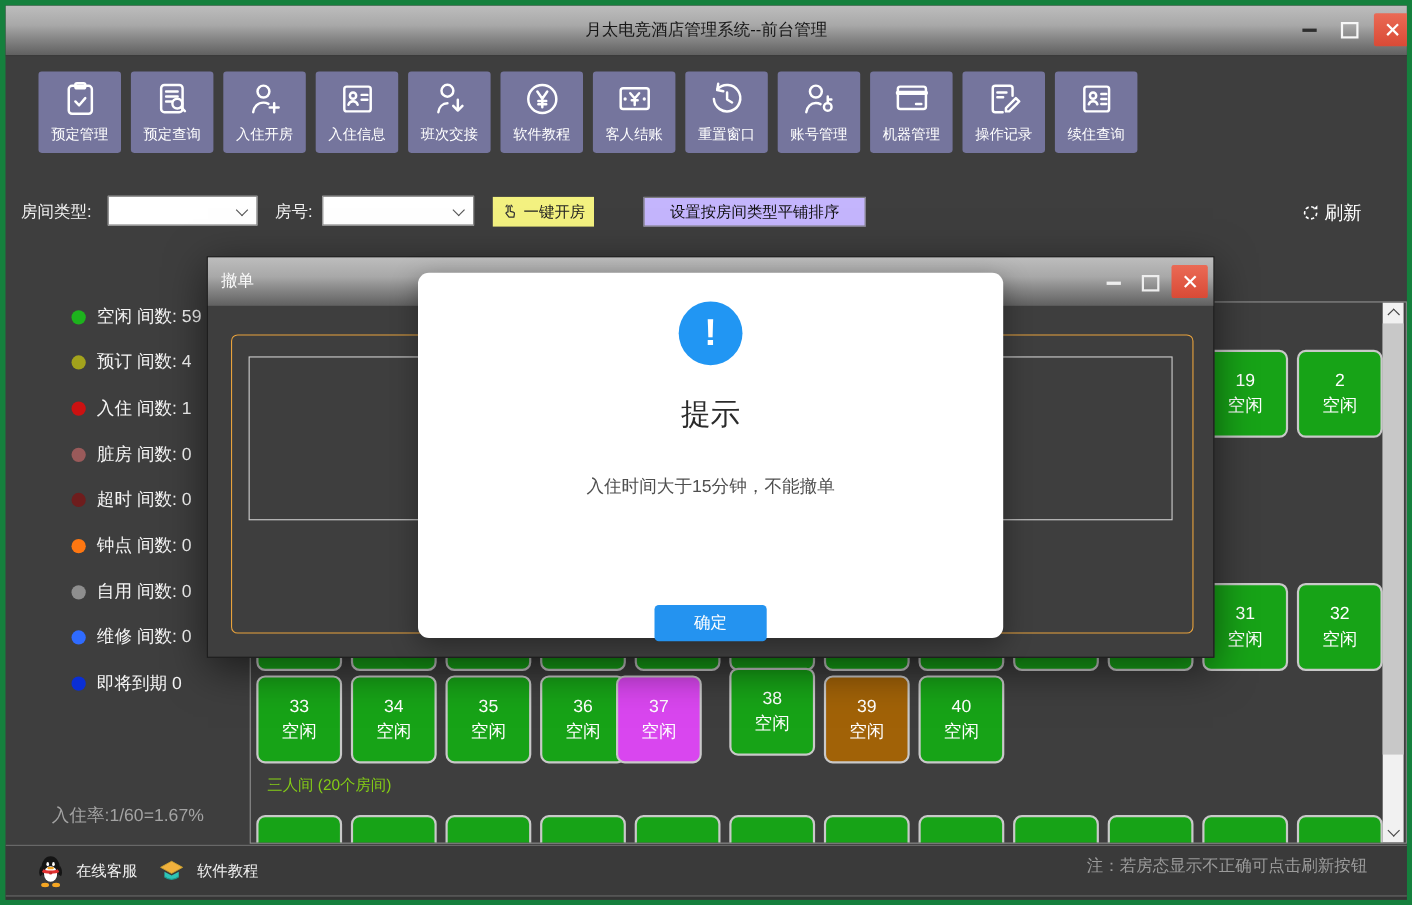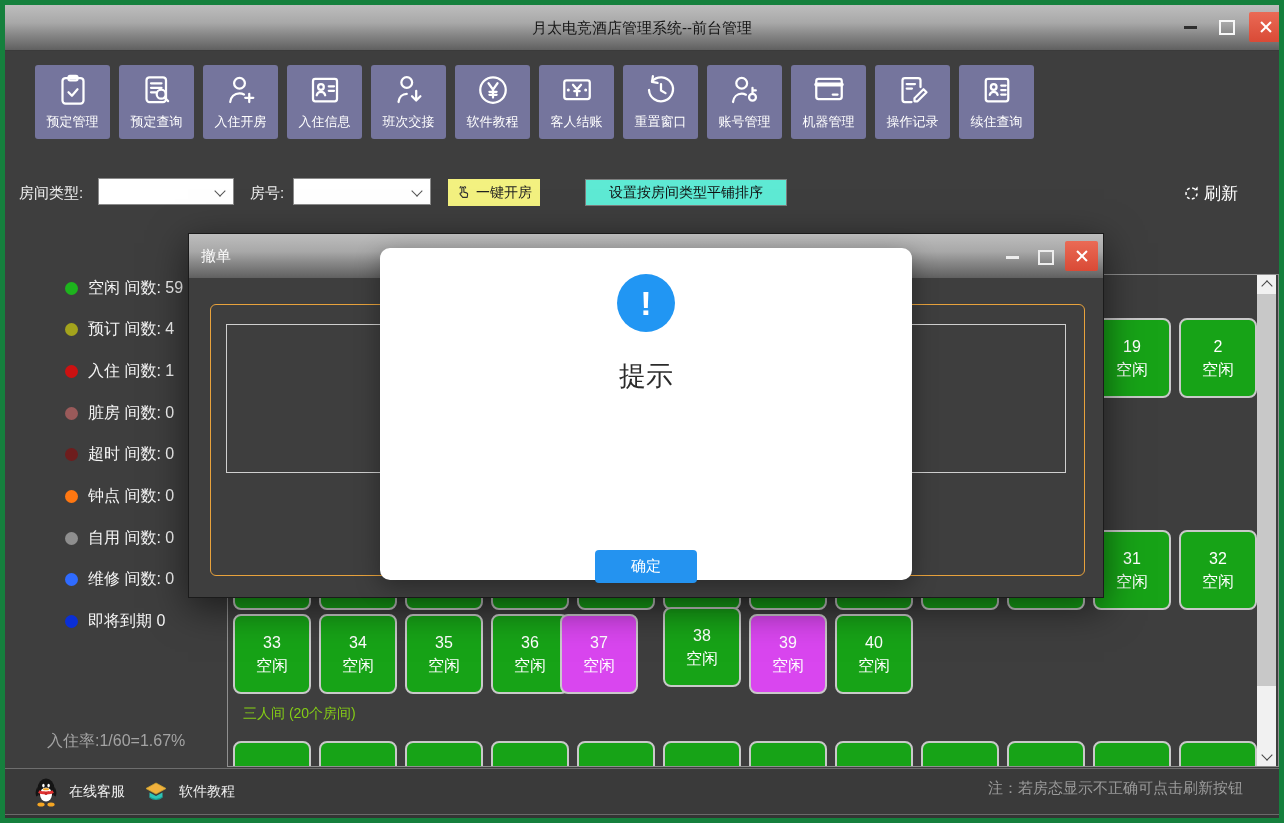--- a/index.html
+++ b/index.html
@@ -22,21 +22,21 @@
   .tb-btn{position:absolute;top:60px;width:75px;height:74px;background:#75759d;border-radius:3px;cursor:pointer;}
   .tb-icon{position:absolute;left:50%;top:7px;transform:translateX(-50%);width:36px;height:36px;}
   .tb-icon svg{width:36px;height:36px;display:block;}
   .tb-label{position:absolute;left:0;right:0;bottom:8px;text-align:center;color:#fff;font-size:13px;}
   
   .f-label{position:absolute;color:#f2f2f2;font-size:15px;height:27px;line-height:27px;}
   .select{position:absolute;height:27px;background:#fff;border:1px solid #8a8a8a;box-sizing:border-box;}
   .select .chev{position:absolute;right:9px;top:8px;width:7px;height:7px;border-left:1.6px solid #555;border-bottom:1.6px solid #555;transform:rotate(-45deg);}
   .btn-yellow{position:absolute;height:27px;background:#f3f180;color:#222;font-size:14px;
     display:flex;align-items:center;justify-content:center;gap:5px;cursor:pointer;}
-  .btn-gray{position:absolute;height:27px;background:#5eead4;border:1px solid #7d7d7d;box-sizing:border-box;
+  .btn-gray{position:absolute;height:27px;background:#c4b5fd;border:1px solid #7d7d7d;box-sizing:border-box;
     color:#111;font-size:14px;display:flex;align-items:center;justify-content:center;cursor:pointer;}
   .refresh{position:absolute;display:flex;align-items:center;gap:4px;color:#fff;font-size:17px;cursor:pointer;}
   
   #legend{position:absolute;left:60px;top:271px;width:160px;height:400px;}
   .lg-row{position:absolute;left:0;height:24px;display:flex;align-items:center;gap:10px;}
   .lg-dot{width:13px;height:13px;border-radius:50%;flex:0 0 13px;}
   .lg-label{color:#f5f5f5;font-size:16px;white-space:nowrap;}
   .occupancy{position:absolute;left:42px;top:726px;color:#a3a3a3;font-size:16px;}
   
   #room-panel{position:absolute;left:222px;top:269px;width:1052px;height:493px;
@@ -330,21 +330,21 @@
         <div class="">空闲</div>
       </div>
       <div class="tile" style="left: 332px; top: 339px; background: #d946ef;">
         <div class="">37</div>
         <div class="">空闲</div>
       </div>
       <div class="tile" style="left: 435px; top: 332px; background: rgb(23, 163, 23);">
         <div class="">38</div>
         <div class="">空闲</div>
       </div>
-      <div class="tile" style="left: 521px; top: 339px; background: #d946ef;">
+      <div class="tile" style="left: 521px; top: 339px; background: #a16207;">
         <div class="">39</div>
         <div class="">空闲</div>
       </div>
       <div class="tile" style="left: 607px; top: 339px; background: rgb(23, 163, 23);">
         <div class="">40</div>
         <div class="">空闲</div>
       </div>
       <div class="tile" style="left: 5px; top: 466px; background: rgb(23, 163, 23);"></div>
       <div class="tile" style="left: 91px; top: 466px; background: rgb(23, 163, 23);"></div>
       <div class="tile" style="left: 177px; top: 466px; background: rgb(23, 163, 23);"></div>
@@ -374,20 +374,21 @@
           <span class="x-lines"></span>
         </div>
     </div>
     <div class="orange-box"></div>
     <div class="inner-box"></div>
   </div>
 
   <div id="dialog">
     <div class="dlg-circle">!</div>
     <div class="dlg-heading">提示</div>
+    <div class="dlg-message">入住时间大于15分钟，不能撤单</div>
     <div class="dlg-ok">确定</div>
   </div>
 
   <div id="statusbar">
     <div class="sb-item" style="left:28px;">
       <span style="display:flex;">
           <svg width="26" height="30" viewBox="0 0 26 30">
             <ellipse cx="13" cy="12" rx="8.5" ry="10.5" fill="#141414"></ellipse>
             <path d="M4.5 10c-1.8 2.5-2.6 7-1 9.5l2.2-1.5z" fill="#141414"></path>
             <path d="M21.5 10c1.8 2.5 2.6 7 1 9.5l-2.2-1.5z" fill="#141414"></path>

